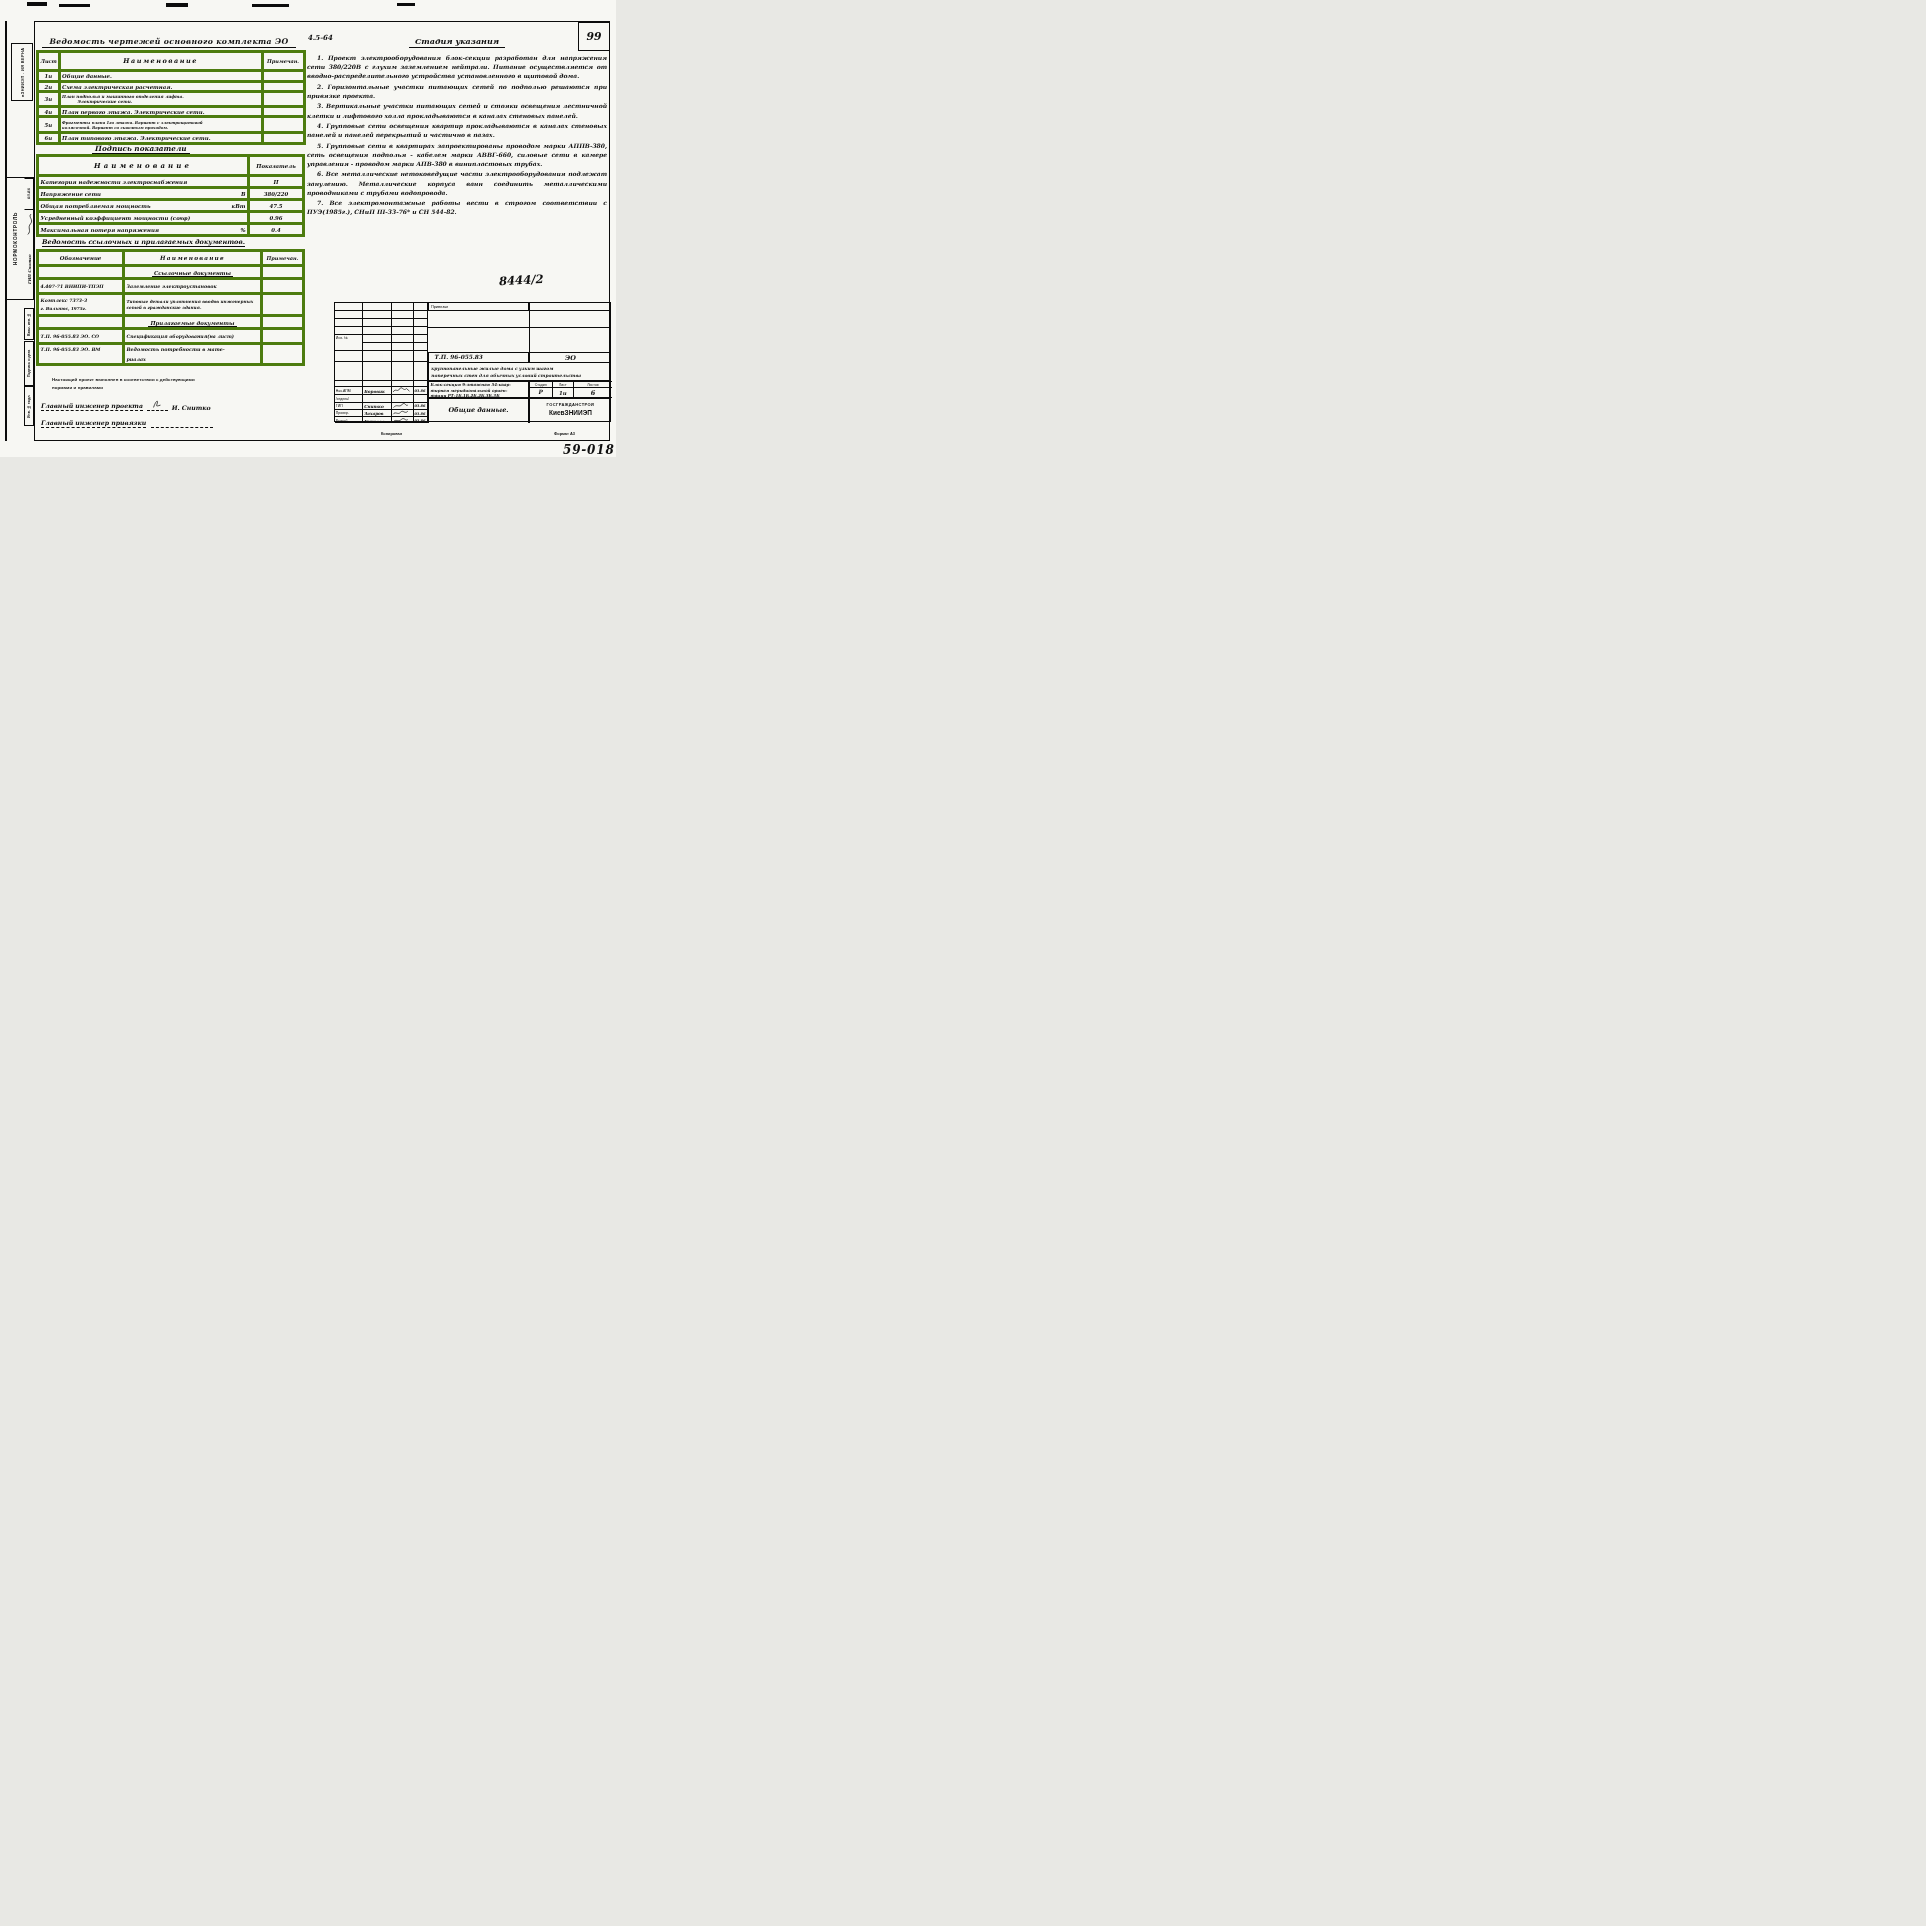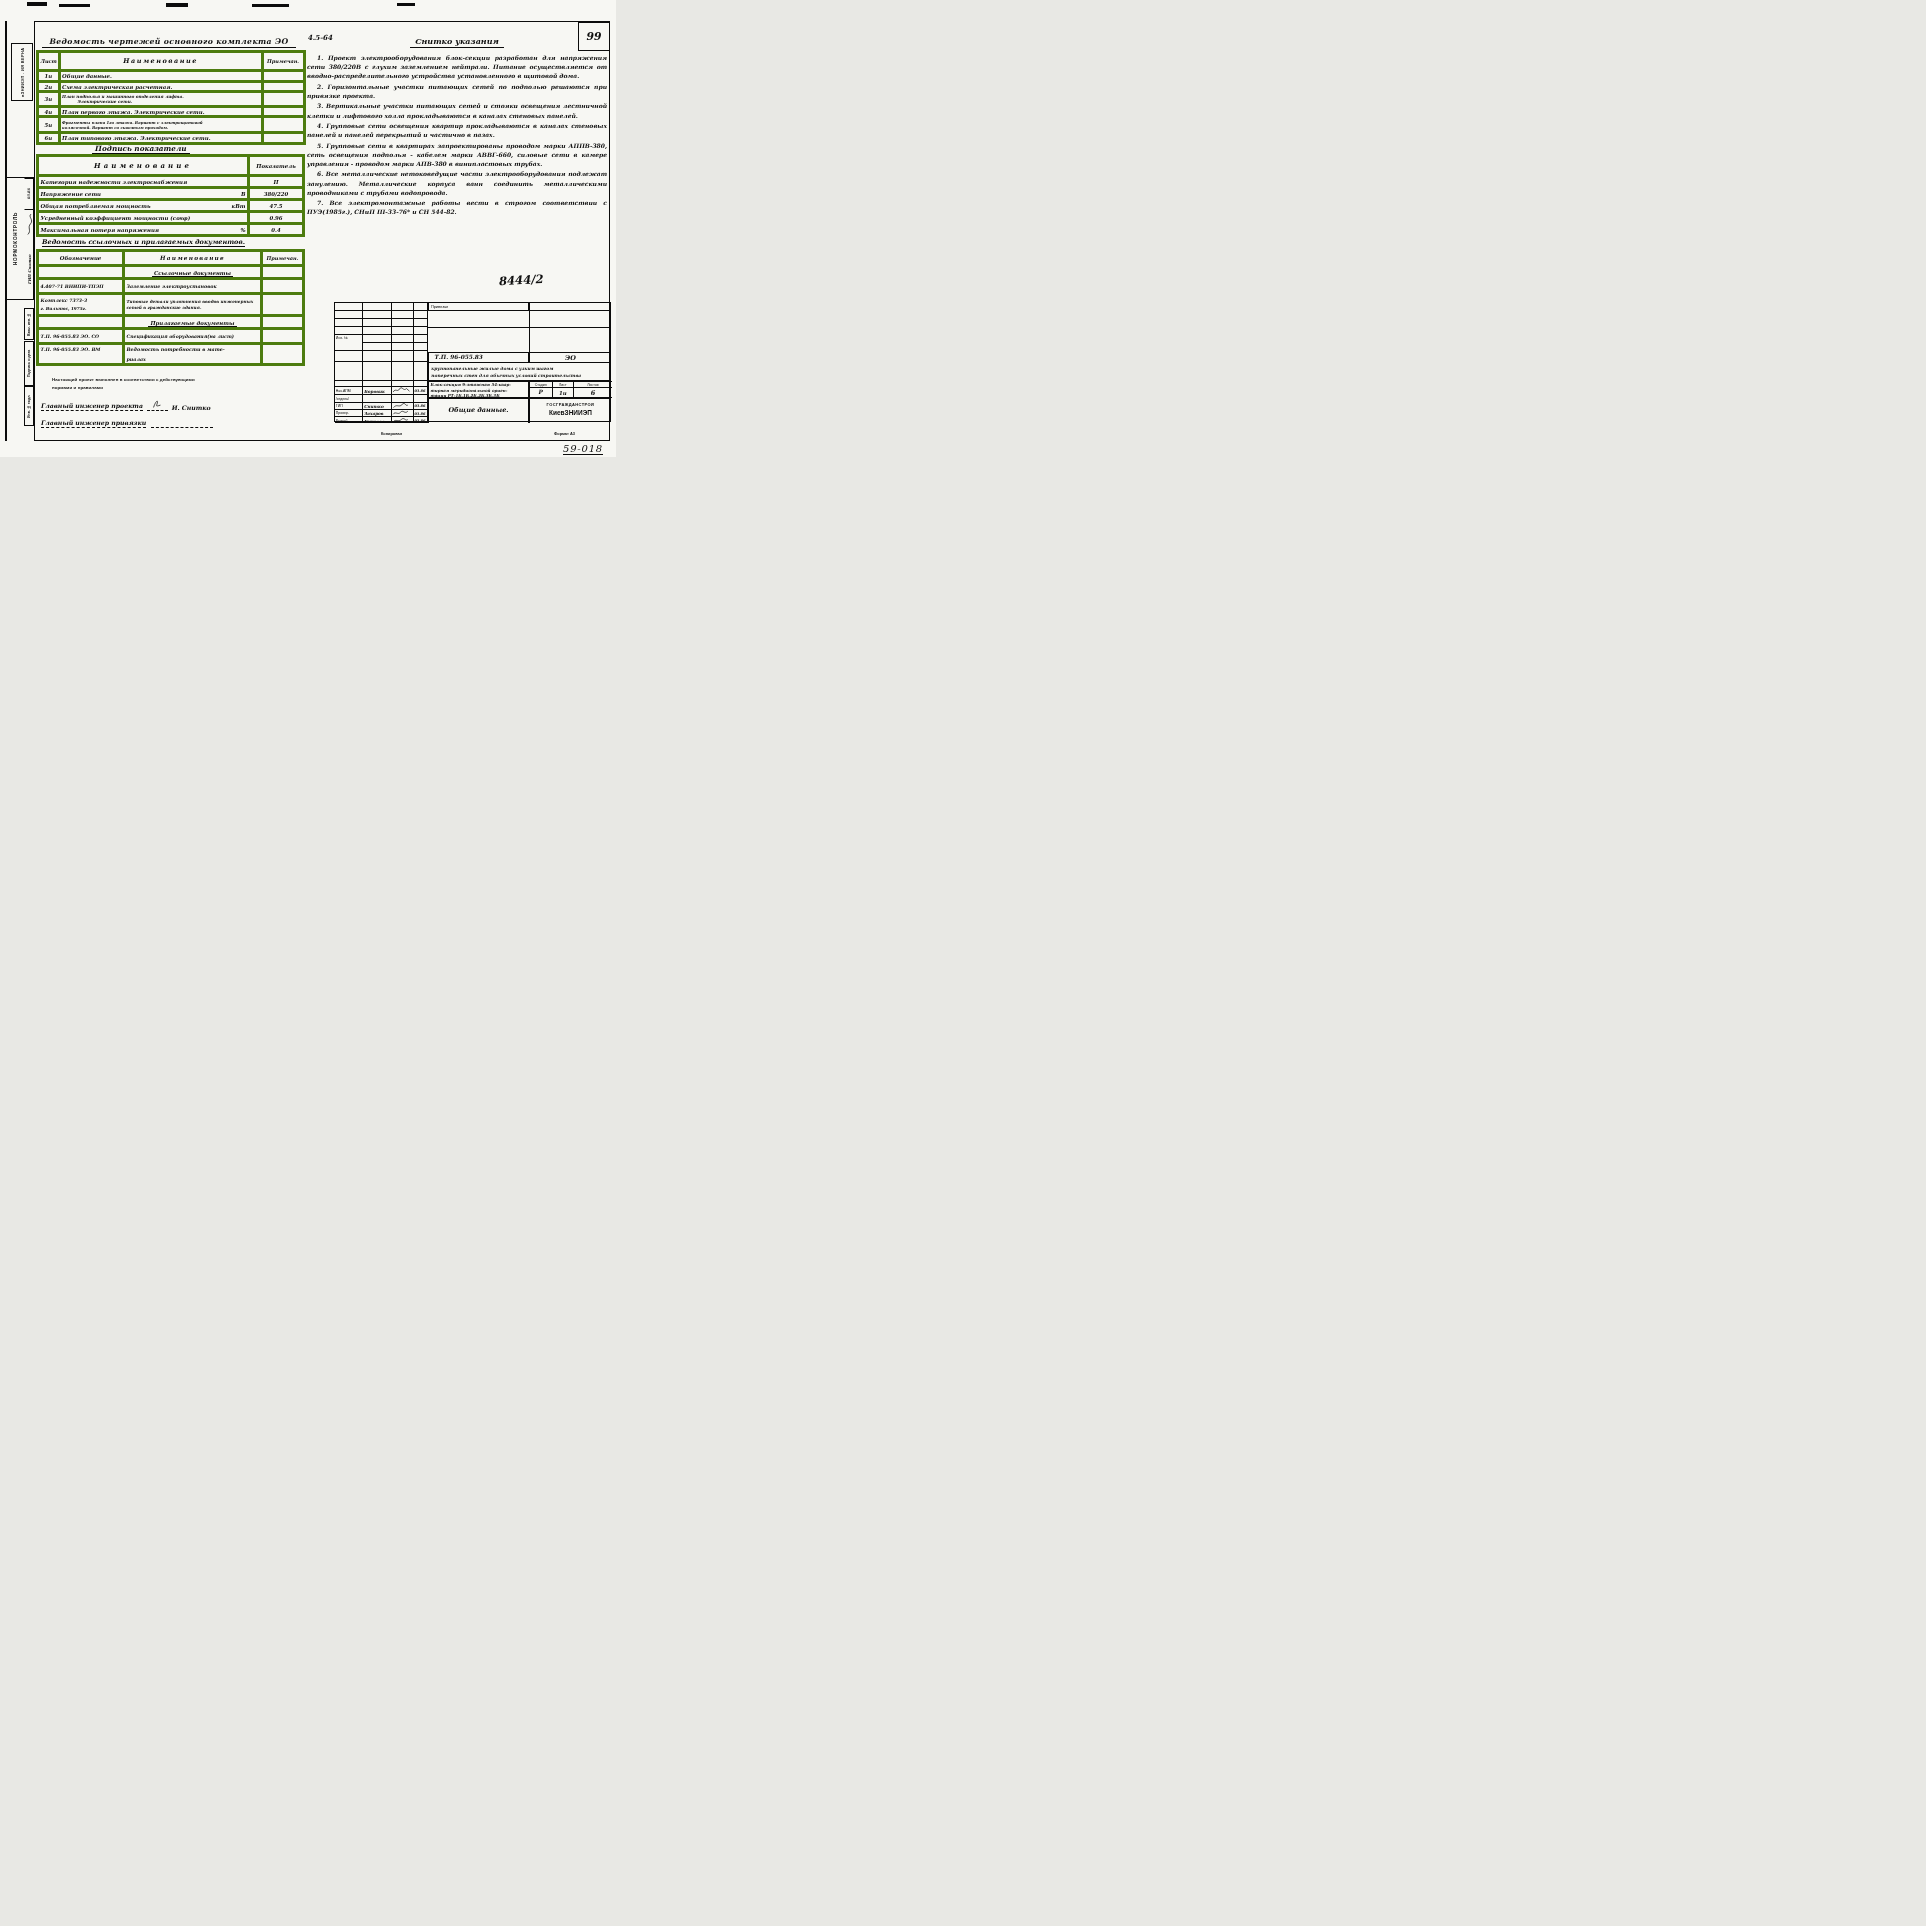--- a/index.html
+++ b/index.html
@@ -275,21 +275,21 @@
   </div>
 
   <div class="abs" style="left:41px;top:419px;display:flex;align-items:flex-end;gap:4.6px">
     <span class="hw" style="font-size:6.2px;font-weight:bold;border-bottom:1px dashed #0c0c0c;padding-bottom:0.8px">Главный инженер привязки</span>
     <span style="border-bottom:1px dashed #0c0c0c;width:62px">&nbsp;</span>
   </div>
 
   <div class="abs hw" style="left:308px;top:33px;font-size:7px;font-weight:bold">4.5-64</div>
 
   <div class="abs" style="left:307px;top:36px;width:300px;text-align:center">
-    <span class="hw u" style="font-size:8px;font-weight:bold;padding:0 5.4px 0.8px 5.4px">Снитко указания</span>
+    <span class="hw u" style="font-size:8px;font-weight:bold;padding:0 5.4px 0.8px 5.4px">Стадия указания</span>
   </div>
 
   <div class="abs hw" style="left:307px;top:53px;width:300px">
     <p class="note-par">1. Проект электрооборудования блок-секции разработан для напряжения сети 380/220В с глухим заземлением нейтрали. Питание осуществляется от вводно-распределительного устройства установленного в щитовой дома.</p>
     <p class="note-par">2. Горизонтальные участки питающих сетей по подполью решаются при привязке проекта.</p>
     <p class="note-par">3. Вертикальные участки питающих сетей и стояки освещения лестничной клетки и лифтового холла прокладываются в каналах стеновых панелей.</p>
     <p class="note-par">4. Групповые сети освещения квартир прокладываются в каналах стеновых панелей и панелей перекрытий и частично в пазах.</p>
     <p class="note-par">5. Групповые сети в квартирах запроектированы проводом марки АППВ-380, сеть освещения подполья - кабелем марки АВВГ-660, силовые сети в камере управления - проводом марки АПВ-380 в винипластовых трубах.</p>
     <p class="note-par">6. Все металлические нетоковедущие части электрооборудования подлежат занулению. Металлические корпуса ванн соединить металлическими проводниками с трубами водопровода.</p>
     <p class="note-par">7. Все электромонтажные работы вести в строгом соответствии с ПУЭ(1985г.), СНиП III-33-76* и СН 544-82.</p>
@@ -393,16 +393,16 @@
     <div class="tb-cell hw" style="left:93px;top:95px;width:101px;height:25px;font-size:6.5px;font-weight:bold;text-align:center;padding-top:7px;border-bottom:none">Общие данные.</div>
     <div class="tb-cell tp" style="left:194px;top:95px;width:82px;height:25px;text-align:center;padding-top:3.1px;border-right:none;border-bottom:none">
       <div style="font-size:4px;font-weight:bold;letter-spacing:0.4px">ГОСГРАЖДАНСТРОЙ</div>
       <div style="font-size:6.5px;font-weight:bold;margin-top:1.5px">КиевЗНИИЭП</div>
     </div>
   </div>
 
   <div class="abs tp" style="left:381px;top:431px;font-size:3.9px;font-weight:bold">Копировал</div>
   <div class="abs tp" style="left:554px;top:431px;font-size:3.9px;font-weight:bold">Формат А3</div>
 
-  <div class="abs hw" style="left:563px;top:443px;font-size:10px;font-weight:normal;letter-spacing:0.8px;border-bottom:1.2px solid #0c0c0c;padding-bottom:0.4px">59-018</div>
+  <div class="abs hw" style="left:563px;top:443px;font-size:12px;font-weight:bold;letter-spacing:0.8px;border-bottom:1.2px solid #0c0c0c;padding-bottom:0.4px">59-018</div>
 
 </div>
 
 
 </body></html>

